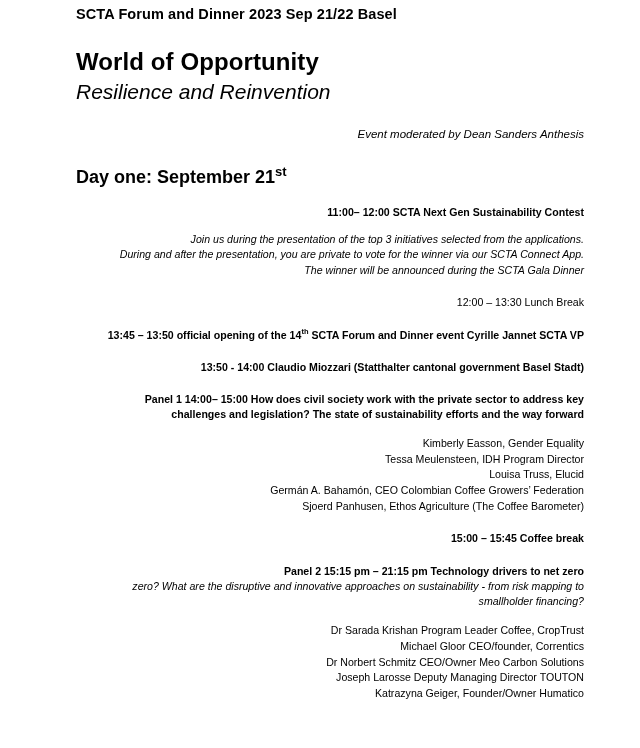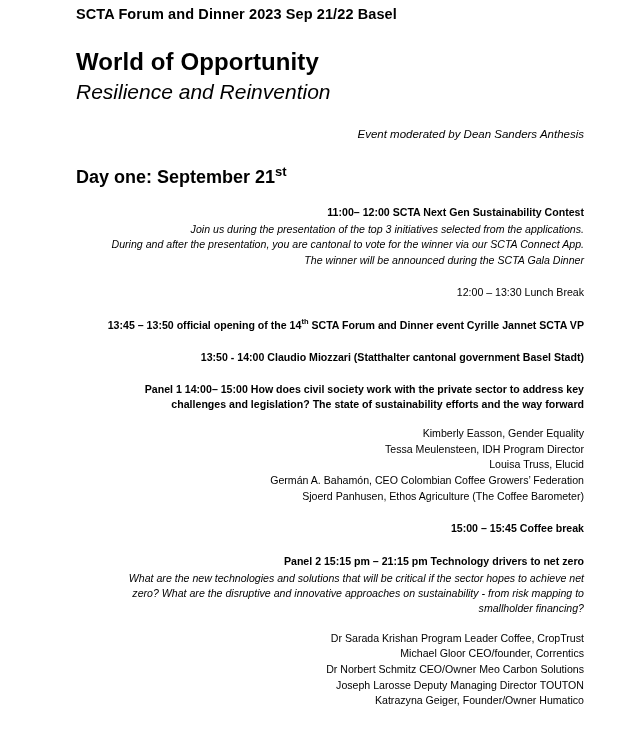--- a/index.html
+++ b/index.html
@@ -79,21 +79,21 @@
     margin-top: 14px;
   }
   .people div {
     font-size: 10.6px;
     line-height: 1.48;
   }
   .spacer-lg {
     height: 30px;
   }
   .tight {
-    margin-top: 2px;
+    margin-top: 12px;
   }
 </style>
 </head>
 <body>
 
 <div class="page">
 
   <div class="doc-header">SCTA Forum and Dinner 2023 Sep 21/22 Basel</div>
 
   <div class="title-main">World of Opportunity</div>
@@ -101,21 +101,21 @@
 
   <div class="moderator">Event moderated by Dean Sanders  Anthesis</div>
 
   <div class="day-heading">
     <span>Day one: September 21</span><sup>st</sup>
   </div>
 
   <div class="block">
     <div class="b-head">11:00– 12:00   SCTA Next Gen Sustainability Contest</div>
     <div class="b-ital tight">Join us during the presentation of the top 3 initiatives selected from the applications.</div>
-    <div class="b-ital">During and after the presentation, you are cantonal to vote for the winner via our SCTA Connect App.</div>
+    <div class="b-ital">During and after the presentation, you are private to vote for the winner via our SCTA Connect App.</div>
     <div class="b-ital">The winner will be announced during the SCTA Gala Dinner</div>
   </div>
 
   <div class="block">
     <div class="b-plain">12:00 – 13:30   Lunch Break</div>
   </div>
 
   <div class="block">
     <div class="b-head"><span>13:45 – 13:50 official opening of the 14</span><sup>th</sup><span> SCTA Forum and Dinner event  Cyrille Jannet SCTA VP</span></div>
   </div>
@@ -135,21 +135,20 @@
       <div>Sjoerd Panhusen, Ethos Agriculture (The Coffee Barometer)</div>
     </div>
   </div>
 
   <div class="block">
     <div class="b-head">15:00 – 15:45  Coffee break</div>
   </div>
 
   <div class="block">
     <div class="b-head">Panel 2 15:15 pm – 21:15 pm Technology drivers to net zero</div>
-    <div class="b-ital tight">What are the new technologies and solutions that will be critical if the sector hopes to achieve net</div>
     <div class="b-ital">zero? What are the disruptive and innovative approaches on sustainability - from risk mapping to</div>
     <div class="b-ital">smallholder financing?</div>
     <div class="people">
       <div>Dr Sarada Krishan Program Leader Coffee, CropTrust</div>
       <div>Michael Gloor CEO/founder, Correntics</div>
       <div>Dr Norbert Schmitz  CEO/Owner Meo Carbon Solutions</div>
       <div>Joseph Larosse Deputy Managing Director TOUTON</div>
       <div>Katrazyna Geiger, Founder/Owner Humatico</div>
     </div>
   </div>

